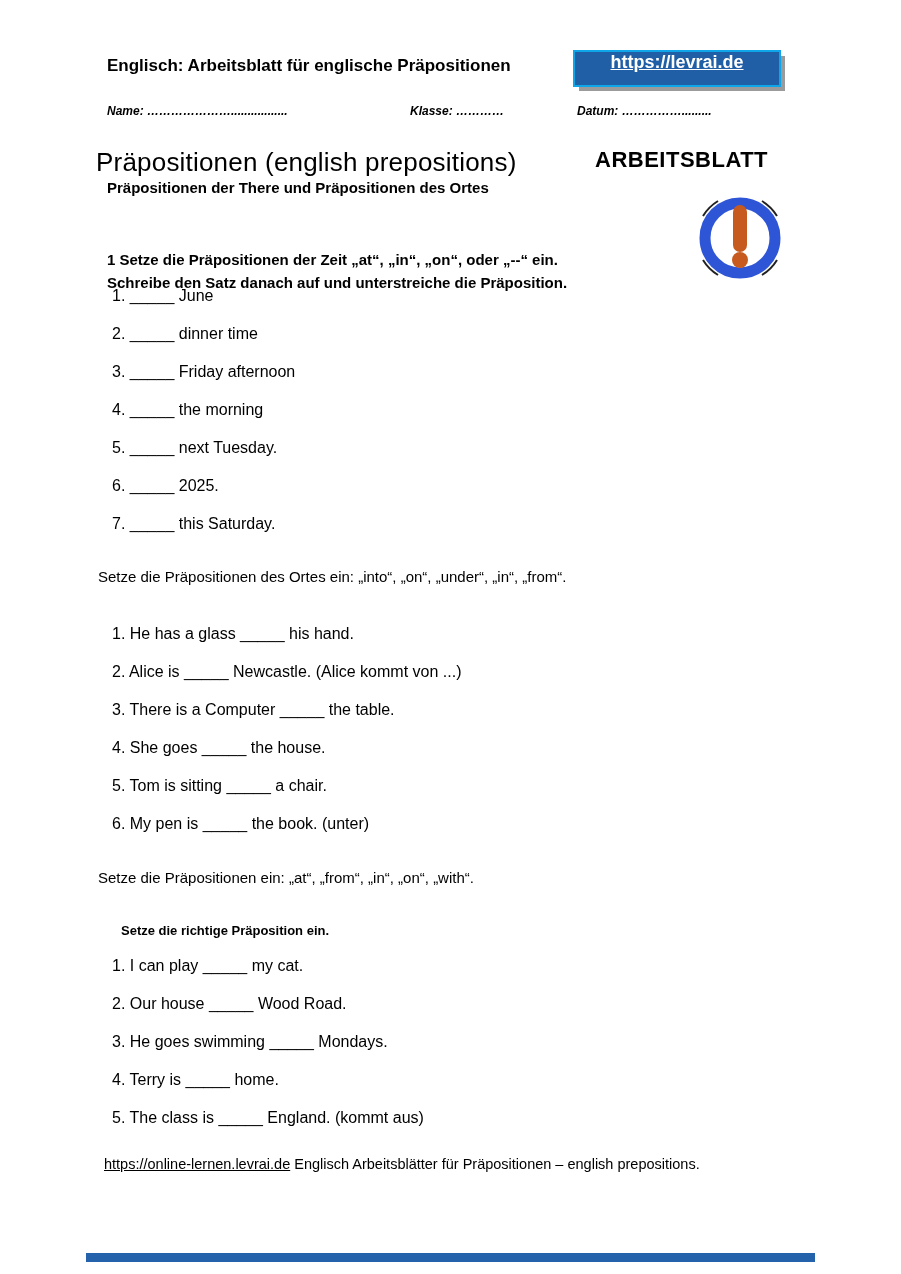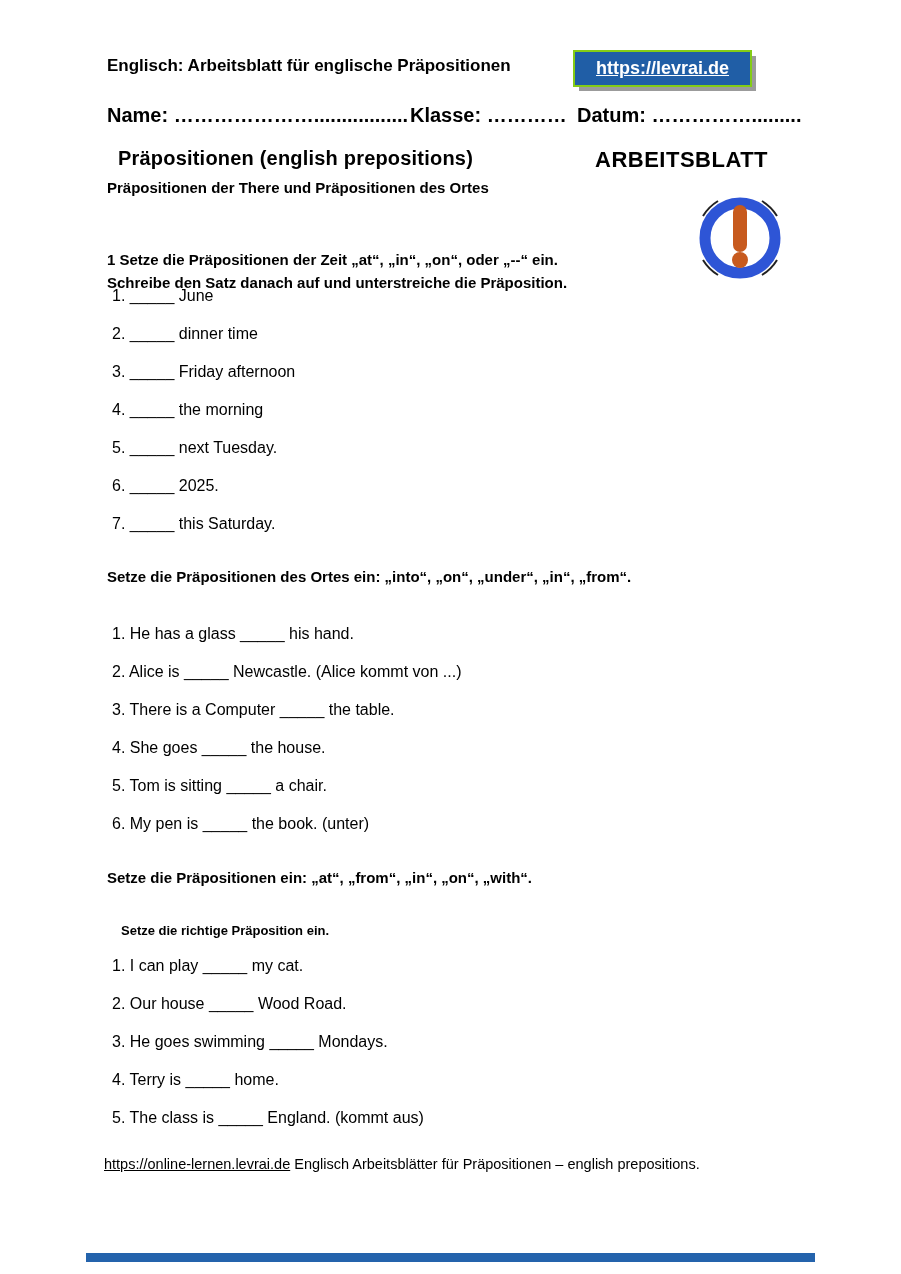--- a/index.html
+++ b/index.html
@@ -9,56 +9,56 @@
     font-family: "Liberation Sans", sans-serif;
     color: #000;
     position: relative;
     overflow: hidden;
   }
   .abs { position: absolute; }
 
   
   .header-title { left: 107px; top: 56px; font-size: 17px; font-weight: 700; }
   .link-box {
-    left: 573px; top: 50px; width: 179px; height: 37px;
+    left: 573px; top: 50px; width: 208px; height: 37px;
     background: var(--box-blue, #205EA6);
-    border: 2px solid #84cc16;
+    border: 2px solid #0ea5e9;
     box-shadow: 5px 5px 0 -1px #9b9b9b;
-    display: flex; align-items: center; justify-content: center;
+    display: flex; justify-content: center;
   }
   .link-box a, .link-box span {
     color: #fff; font-weight: 700; font-size: 18px;
     text-decoration: underline;
   }
 
   
-  .meta-row { left: 0; top: 104px; width: 901px; height: 22px; font-weight: 700; font-size: 20px; }
+  .meta-row { left: 0; top: 104px; width: 901px; height: 22px; font-weight: 700; font-size: 12px; font-style: italic; }
   .meta-name   { left: 107px; top: 0; }
   .meta-klasse { left: 410px; top: 0; }
   .meta-datum  { left: 577px; top: 0; }
 
   
-  .title-main  { left: 118px; top: 147px; font-size: 20px; font-weight: 700; letter-spacing: 0.2px; }
+  .title-main  { left: 96px; top: 147px; font-size: 26px; font-weight: 400; letter-spacing: 0.2px; }
   .title-right { left: 595px; top: 147px; font-size: 22px; font-weight: 700; letter-spacing: 0.5px; }
   .subtitle    { left: 107px; top: 179px; font-size: 15px; font-weight: 700; }
 
   
   .excl-icon { left: 690px; top: 188px; width: 100px; height: 100px; }
 
   
   .instruction { left: 107px; top: 217px; font-size: 15px; font-weight: 700; line-height: 23px; width: 580px; margin-top: 31px; }
 
   
   .ex-list { font-size: 16px; }
   .ex-item { line-height: 20px; margin-bottom: 18px; white-space: pre; }
   .list1 { left: 112px; top: 286px; }
   .list2 { left: 112px; top: 624px; }
   .list3 { left: 112px; top: 956px; }
 
-  .sec-heading { left: 107px; font-size: 15px; font-weight: 700; }
+  .sec-heading { left: 98px; font-size: 15px; font-weight: 400; }
   .sec2-heading { top: 568px; }
   .sec3-heading { top: 869px; text-align: right; }
   .sec3-subheading { left: 121px; top: 923px; font-size: 13px; font-weight: 700; position: absolute; }
 
   
   .footer { left: 104px; top: 1155px; font-size: 14.5px; line-height: 19px; }
   .footer a { color: #000; text-decoration: underline; }
 
   .bottom-bar {
     left: 86px; top: 1253px; width: 729px; height: 9px;

